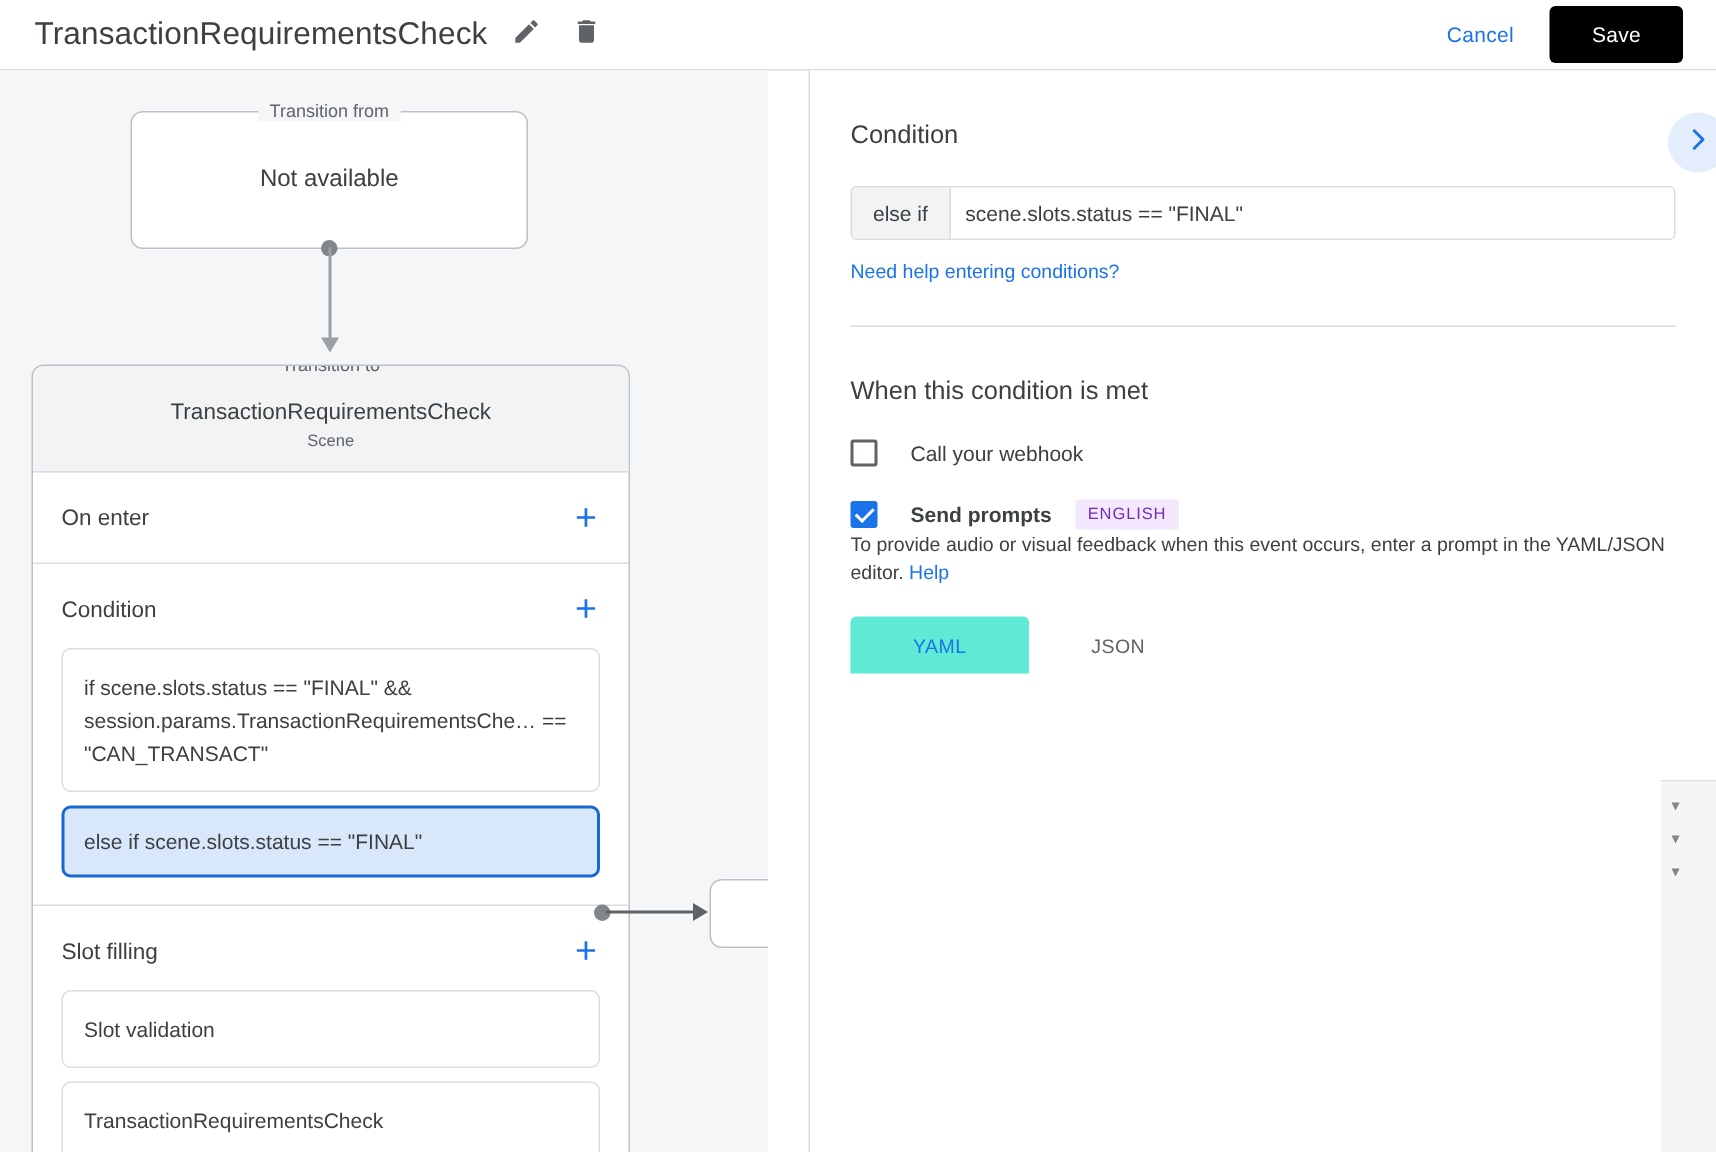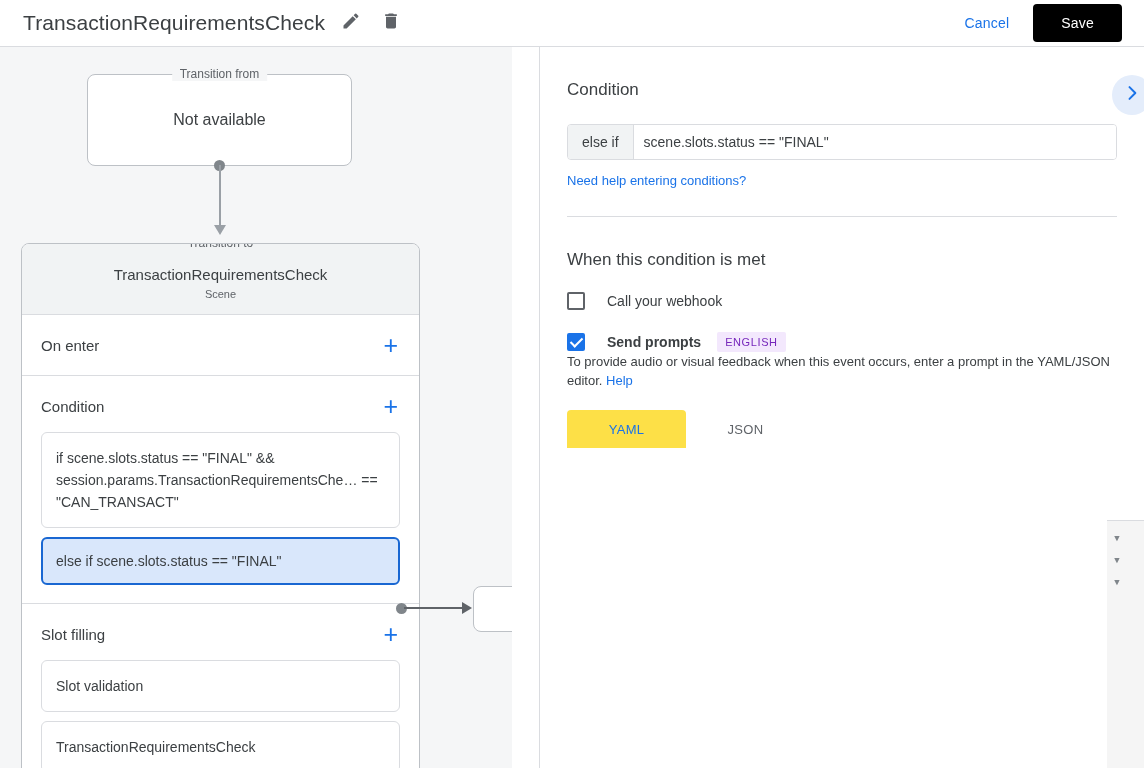--- a/index.html
+++ b/index.html
@@ -334,21 +334,21 @@
     height: 38px;
     min-width: 119px;
     display: flex; align-items: center; justify-content: center;
     font-size: 13px;
     font-weight: 500;
     letter-spacing: 0.3px;
     color: #5f6368;
     cursor: pointer;
     border-radius: 4px 4px 0 0;
   }
-  .tab.active { color: #1a73e8; background: #fde047; }
+  .tab.active { color: #1a73e8; background: #5eead4; }
 
   .editor {
     position: absolute;
     left: 567px; top: 473px;
     width: 577px; height: 295px;
     background: #ffffff;
     border-top: 1px solid #dadce0;
     display: flex;
     overflow: hidden;
   }

